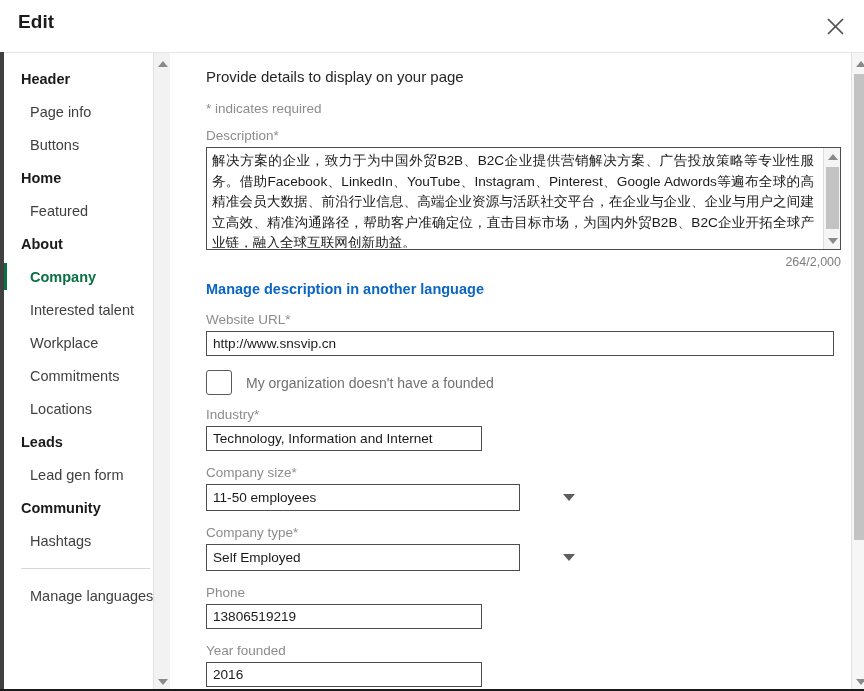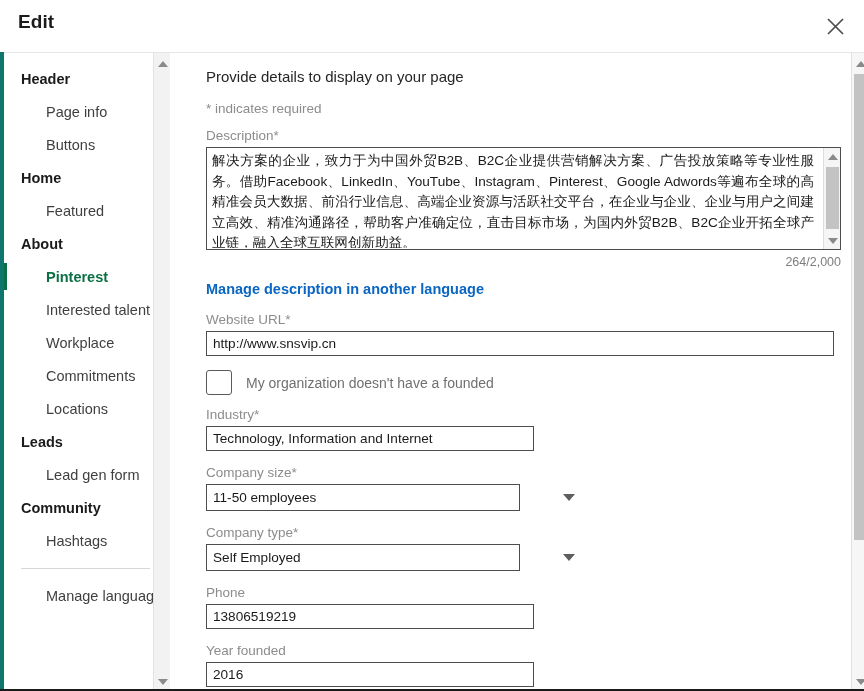--- a/index.html
+++ b/index.html
@@ -8,21 +8,21 @@
     width: 864px; height: 691px;
     background: #ffffff;
     font-family: "Liberation Sans", sans-serif;
     overflow: hidden;
   }
 
   #app {
     position: relative;
     width: 864px;
     height: 691px;
-    background: #0f766e;
+    background: #404040;
     text-decoration: underline;
   }
 
   
   .titlebar {
     position: absolute;
     top: 0; left: 0;
     width: 864px; height: 52px;
     background: #ffffff;
   }
@@ -72,21 +72,21 @@
     color: #3c3c3c;
     cursor: pointer;
     white-space: nowrap;
   }
   .nav-item.section {
     font-weight: bold;
     color: #1b1b1b;
     padding-left: 17px;
   }
   .nav-item.child {
-    padding-left: 42px;
+    padding-left: 26px;
     color: #3f3f3f;
   }
   .nav-item.active {
     color: #0a7043;
     font-weight: bold;
   }
   .nav-item.active::before {
     content: "";
     position: absolute;
     left: 0; top: 3px;
@@ -224,21 +224,21 @@
     height: 25px;
     border: 1px solid #4d4d4d;
     background: #ffffff;
     font-size: 13.6px;
     color: #1a1a1a;
     padding: 0 6px;
     font-family: "Liberation Sans", sans-serif;
     outline: none;
   }
   input.txt.wide { width: 628px; }
-  input.txt.narrow { width: 328px; }
+  input.txt.narrow { width: 276px; }
 
   
   .check-row {
     display: flex;
     align-items: center;
     margin-top: 14px;
     margin-bottom: 12px;
     cursor: pointer;
   }
   .checkbox {
@@ -343,21 +343,21 @@
         <div class="nav-item section">
             <span>Home</span>
           </div>
         <div class="nav-item child">
             <span>Featured</span>
           </div>
         <div class="nav-item section">
             <span>About</span>
           </div>
         <div class="nav-item child active">
-            <span>Pinterest</span>
+            <span>Company</span>
           </div>
         <div class="nav-item child">
             <span>Interested talent</span>
           </div>
         <div class="nav-item child">
             <span>Workplace</span>
           </div>
         <div class="nav-item child">
             <span>Commitments</span>
           </div>

